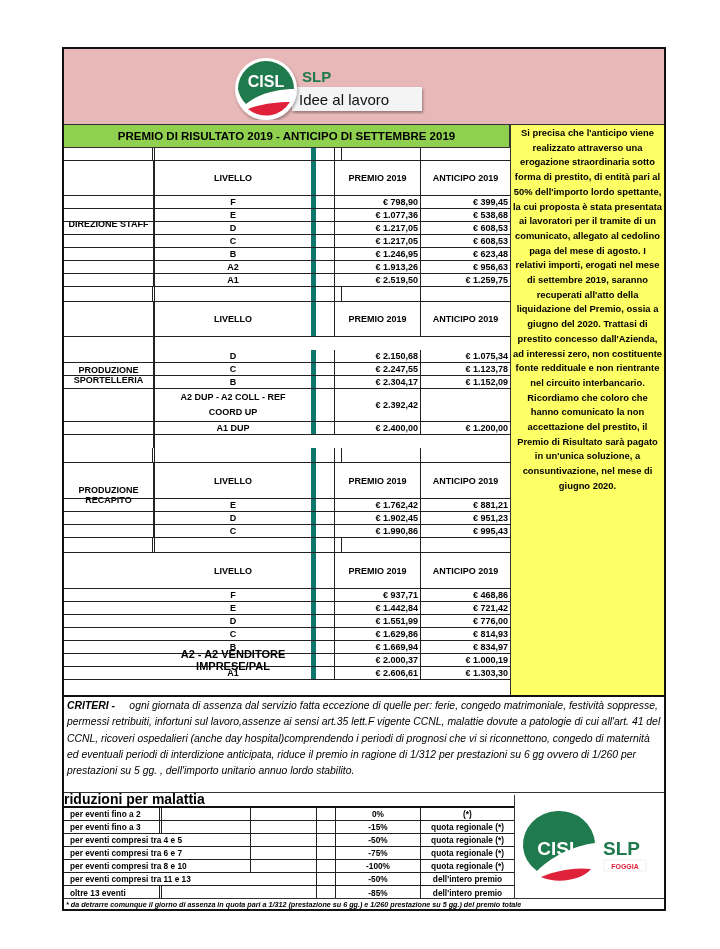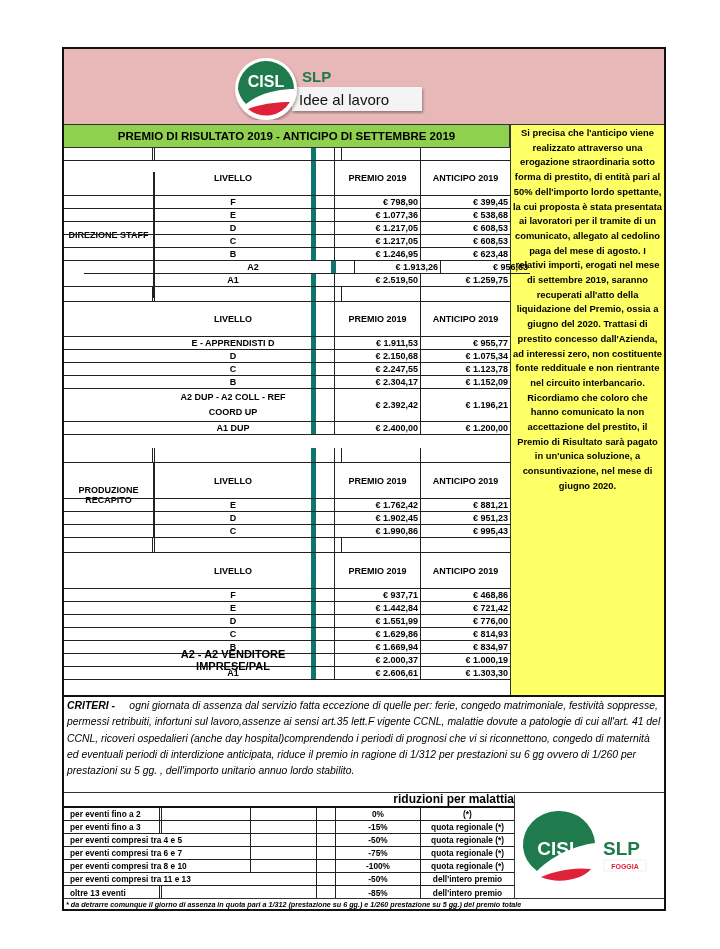--- a/index.html
+++ b/index.html
@@ -26,21 +26,21 @@
   .criteria b{font-style:italic;}
   .red{left:64px;top:793px;width:450px;}
   .rrow{position:absolute;left:0;width:450px;height:13px;box-sizing:border-box;border-bottom:1px solid #222;font-size:8.3px;font-weight:bold;}
   .rrow .cell{padding:0 2px;}
   .r-label{left:4px;width:155px;justify-content:flex-start !important;}
   .r-label.narrow{width:94px;border-right:3px double #222;}
   .r-pct{left:271px;width:86px;border-left:1px solid #222;border-right:1px solid #222;}
   .r-note{left:357px;width:93px;}
   .r-div1{position:absolute;left:186px;top:0;height:100%;border-left:1px solid #222;}
   .r-div2{position:absolute;left:252px;top:0;height:100%;border-left:1px solid #222;}
-  .red-head{position:absolute;left:0;top:0;width:450px;height:13px;border-bottom:2px solid #111;font-size:12px;font-weight:bold;text-align:right;line-height:12px;}
+  .red-head{position:absolute;left:0;top:0;width:450px;height:13px;border-bottom:2px solid #111;font-size:14px;font-weight:bold;text-align:left;line-height:12px;}
   .logo2{left:514px;top:795px;width:150px;height:104px;border-left:1px solid #333;}
   .footnote{left:64px;top:898px;width:600px;height:12px;border-top:1px solid #333;font-style:italic;font-weight:bold;font-size:7.2px;line-height:11px;padding-left:2px;}
 </style>
 </head>
 <body>
 
 <div class="frame"></div>
 
 <div class="abs header">
   <svg class="logo" viewBox="0 0 200 64">
@@ -68,21 +68,21 @@
   <div class="row spacer bline" style="top:0;height:13px;">
     <div class="cell c-group"></div>
       <div class="cell c-liv">
         <span class="split"></span>
       </div>
       <div class="cell c-gap"></div>
       <div class="cell c-pre"></div>
       <div class="cell c-ant"></div>
   </div>
 
-  <div class="row" style="top:24px;height:126px;padding-left:32px;">
+  <div class="row" style="top:13px;height:126px;padding-left:32px;">
     <div class="cell c-group">DIREZIONE STAFF</div>
   </div>
   <div class="row bline" style="top:13px;height:35px;">
     <div class="cell c-liv hd" style="border-bottom:0">LIVELLO</div>
       <div class="cell c-gap"></div>
     <div class="cell c-pre hd">PREMIO 2019</div>
       <div class="cell c-ant hd">ANTICIPO 2019</div>
   </div>
   <div class="row bline" style="top:48px;height:13px;">
       <div class="cell c-liv">F</div>
@@ -107,21 +107,21 @@
       <div class="cell c-gap"></div>
       <div class="cell c-pre">€ 1.217,05</div>
       <div class="cell c-ant">€ 608,53</div>
     </div>
   <div class="row bline" style="top:100px;height:13px;">
       <div class="cell c-liv">B</div>
       <div class="cell c-gap"></div>
       <div class="cell c-pre">€ 1.246,95</div>
       <div class="cell c-ant">€ 623,48</div>
     </div>
-  <div class="row bline" style="top:113px;height:13px;margin-left:20px;">
+  <div class="row bline" style="top:113px;height:13px;">
       <div class="cell c-liv">A2</div>
       <div class="cell c-gap"></div>
       <div class="cell c-pre">€ 1.913,26</div>
       <div class="cell c-ant">€ 956,63</div>
     </div>
   <div class="row bline" style="top:126px;height:13px;">
       <div class="cell c-liv">A1</div>
       <div class="cell c-gap"></div>
       <div class="cell c-pre">€ 2.519,50</div>
       <div class="cell c-ant">€ 1.259,75</div>
@@ -130,32 +130,29 @@
   <div class="row spacer bline" style="top:139px;height:15px;">
     <div class="cell c-group"></div>
       <div class="cell c-liv">
         <span class="split"></span>
       </div>
       <div class="cell c-gap"></div>
       <div class="cell c-pre"></div>
       <div class="cell c-ant"></div>
   </div>
 
+  <div class="row" style="top:154px;height:146px;">
+    <div class="cell c-group">PRODUZIONE SPORTELLERIA</div>
+  </div>
   <div class="row bline" style="top:154px;height:35px;">
     <div class="cell c-liv hd">LIVELLO</div>
       <div class="cell c-gap"></div>
     <div class="cell c-pre hd">PREMIO 2019</div>
       <div class="cell c-ant hd">ANTICIPO 2019</div>
   </div>
-  <div class="row bline" style="top:189px;height:13px;">
-      <div class="cell c-liv">E -  APPRENDISTI D</div>
-      <div class="cell c-gap"></div>
-      <div class="cell c-pre">€ 1.911,53</div>
-      <div class="cell c-ant">€ 955,77</div>
-    </div>
   <div class="row bline" style="top:202px;height:13px;">
       <div class="cell c-liv">D</div>
       <div class="cell c-gap"></div>
       <div class="cell c-pre">€ 2.150,68</div>
       <div class="cell c-ant">€ 1.075,34</div>
     </div>
   <div class="row bline" style="top:215px;height:13px;">
       <div class="cell c-liv">C</div>
       <div class="cell c-gap"></div>
       <div class="cell c-pre">€ 2.247,55</div>
@@ -164,21 +161,20 @@
   <div class="row bline" style="top:228px;height:13px;">
       <div class="cell c-liv">B</div>
       <div class="cell c-gap"></div>
       <div class="cell c-pre">€ 2.304,17</div>
       <div class="cell c-ant">€ 1.152,09</div>
     </div>
   <div class="row bline" style="top:241px;height:33px;">
       <div class="cell c-liv" style="padding:0 22px;line-height:15px;">A2 DUP - A2 COLL - REF COORD UP</div>
       <div class="cell c-gap"></div>
       <div class="cell c-pre">€ 2.392,42</div>
-      <div class="cell c-ant">€ 1.196,21</div>
     </div>
   <div class="row bline" style="top:274px;height:13px;padding-left:26px;">
       <div class="cell c-liv">A1 DUP</div>
       <div class="cell c-gap"></div>
       <div class="cell c-pre">€ 2.400,00</div>
       <div class="cell c-ant">€ 1.200,00</div>
     </div>
 
   <div class="row spacer bline" style="top:300px;height:15px;">
     <div class="cell c-group"></div>

